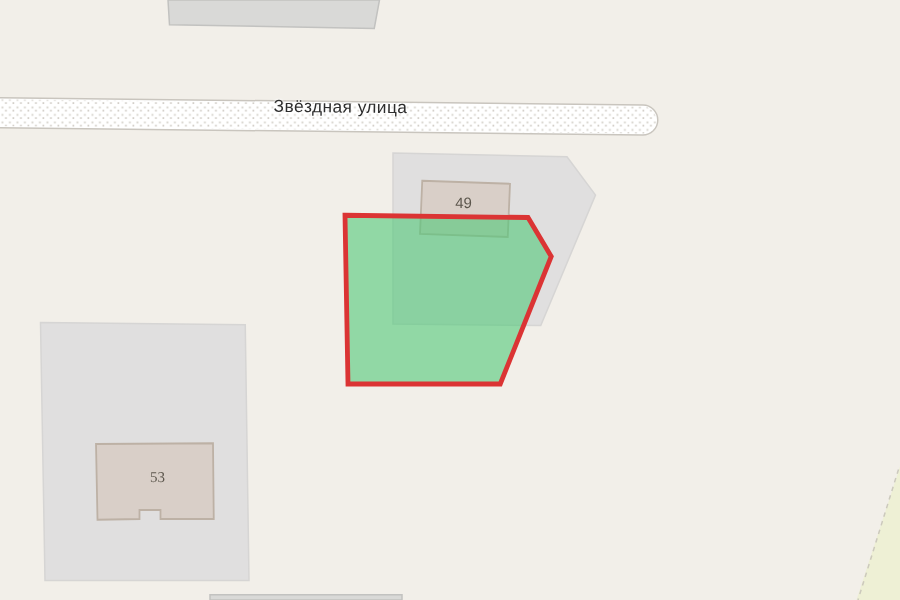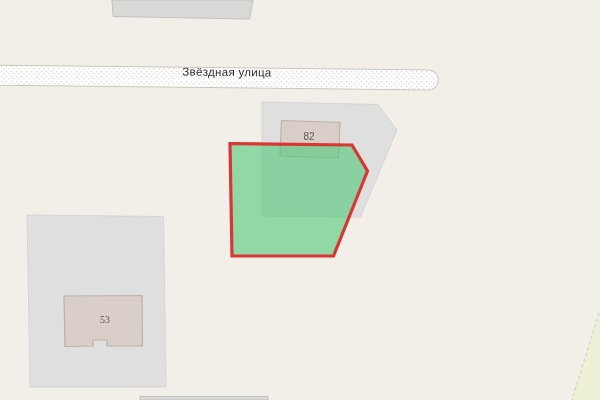--- a/index.html
+++ b/index.html
@@ -63,16 +63,16 @@
 
     <polygon points="281.5,120.5 340,122.5 338.5,158 280,156" stroke-width="1.2" fill="#d9cfc8" stroke="#bdb1a5"></polygon>
 
     <polygon points="64,296 142,295.5 142.5,346 107,346 107,340 93,340 93,346 65,346.5" stroke-width="1.2" fill="#d9cfc8" stroke="#bdb1a5"></polygon>
 
     <polygon points="230,143.5 352,145 367.5,171 333.5,256 232,256" fill="rgba(80,200,120,0.6)" stroke="#db3434" stroke-width="3.2"></polygon>
   </svg>
 
   <div class="lbl street-lbl" style="left:227px; top:72px;">Звёздная улица</div>
 
-  <div class="lbl hn-lbl" style="left:309px; top:136px;">82</div>
+  <div class="lbl hn-lbl" style="left:309px; top:136px;">49</div>
 
   <div class="lbl hn-lbl" style="left:105px; top:319px;font-family:Liberation Serif, serif;">53</div>
 </div>
 
 </body></html>

